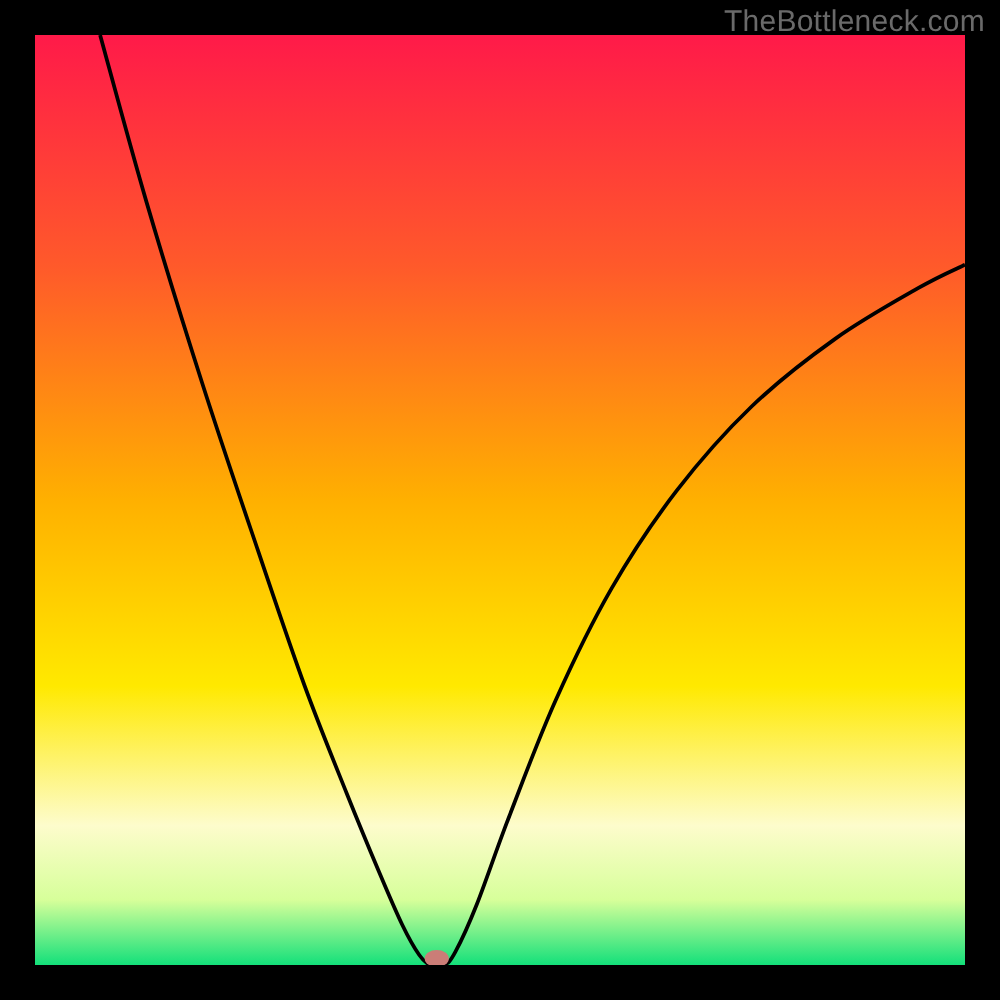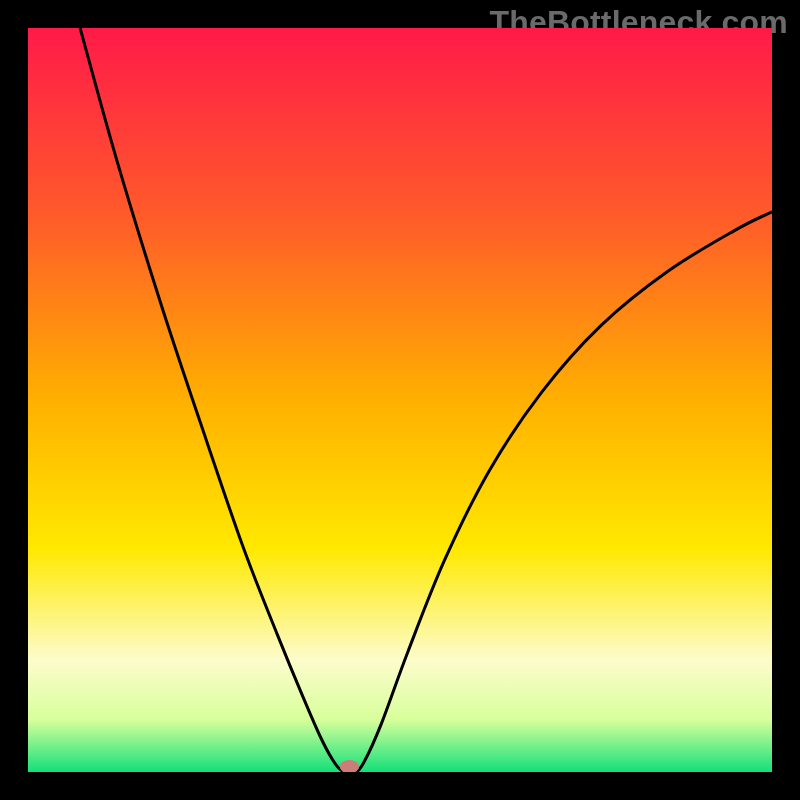--- a/index.html
+++ b/index.html
@@ -24,22 +24,22 @@
     top: 28px;
     left: 28px;
     width: 744px;
     height: 744px;
   }
   .watermark {
     position: absolute;
     top: 4px;
     right: 12px;
     color: #6a6a6a;
-    font-size: 32px;
-    font-weight: 700;
+    font-size: 24px;
+    font-weight: 400;
     letter-spacing: 0.2px;
   }
   svg { display: block; }
 </style>
 </head>
 <body>
 
 <div class="frame">
 
   <div class="watermark">TheBottleneck.com</div>

